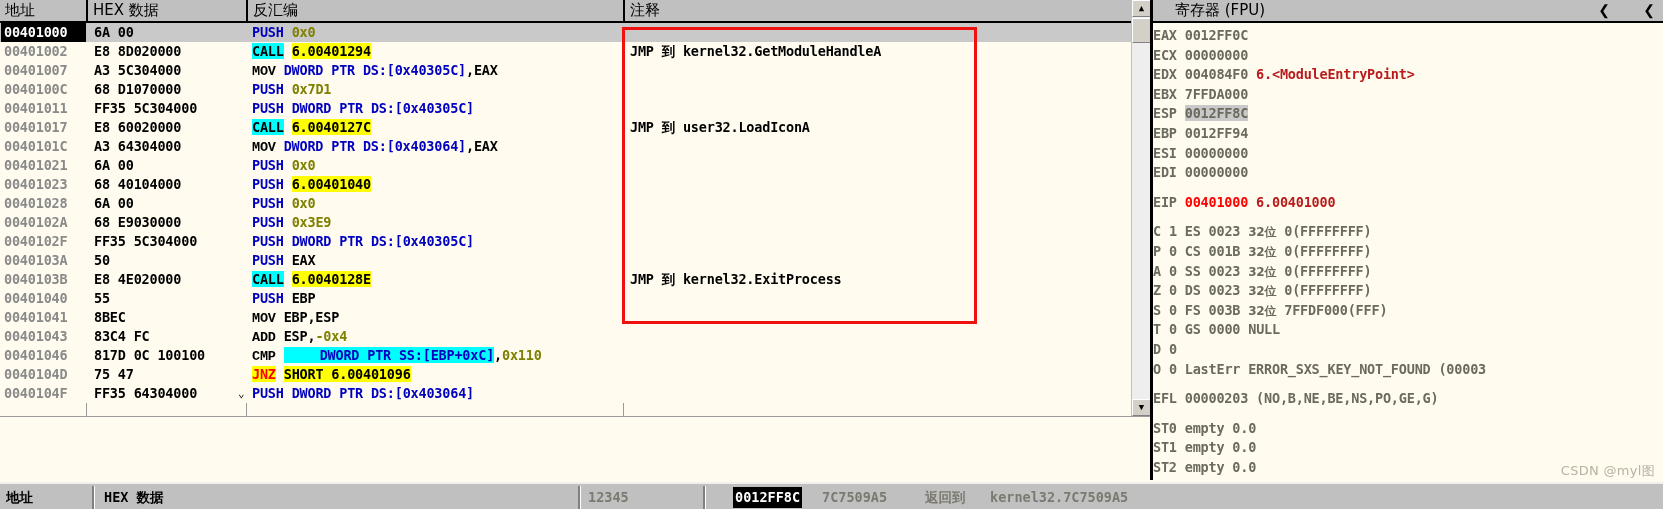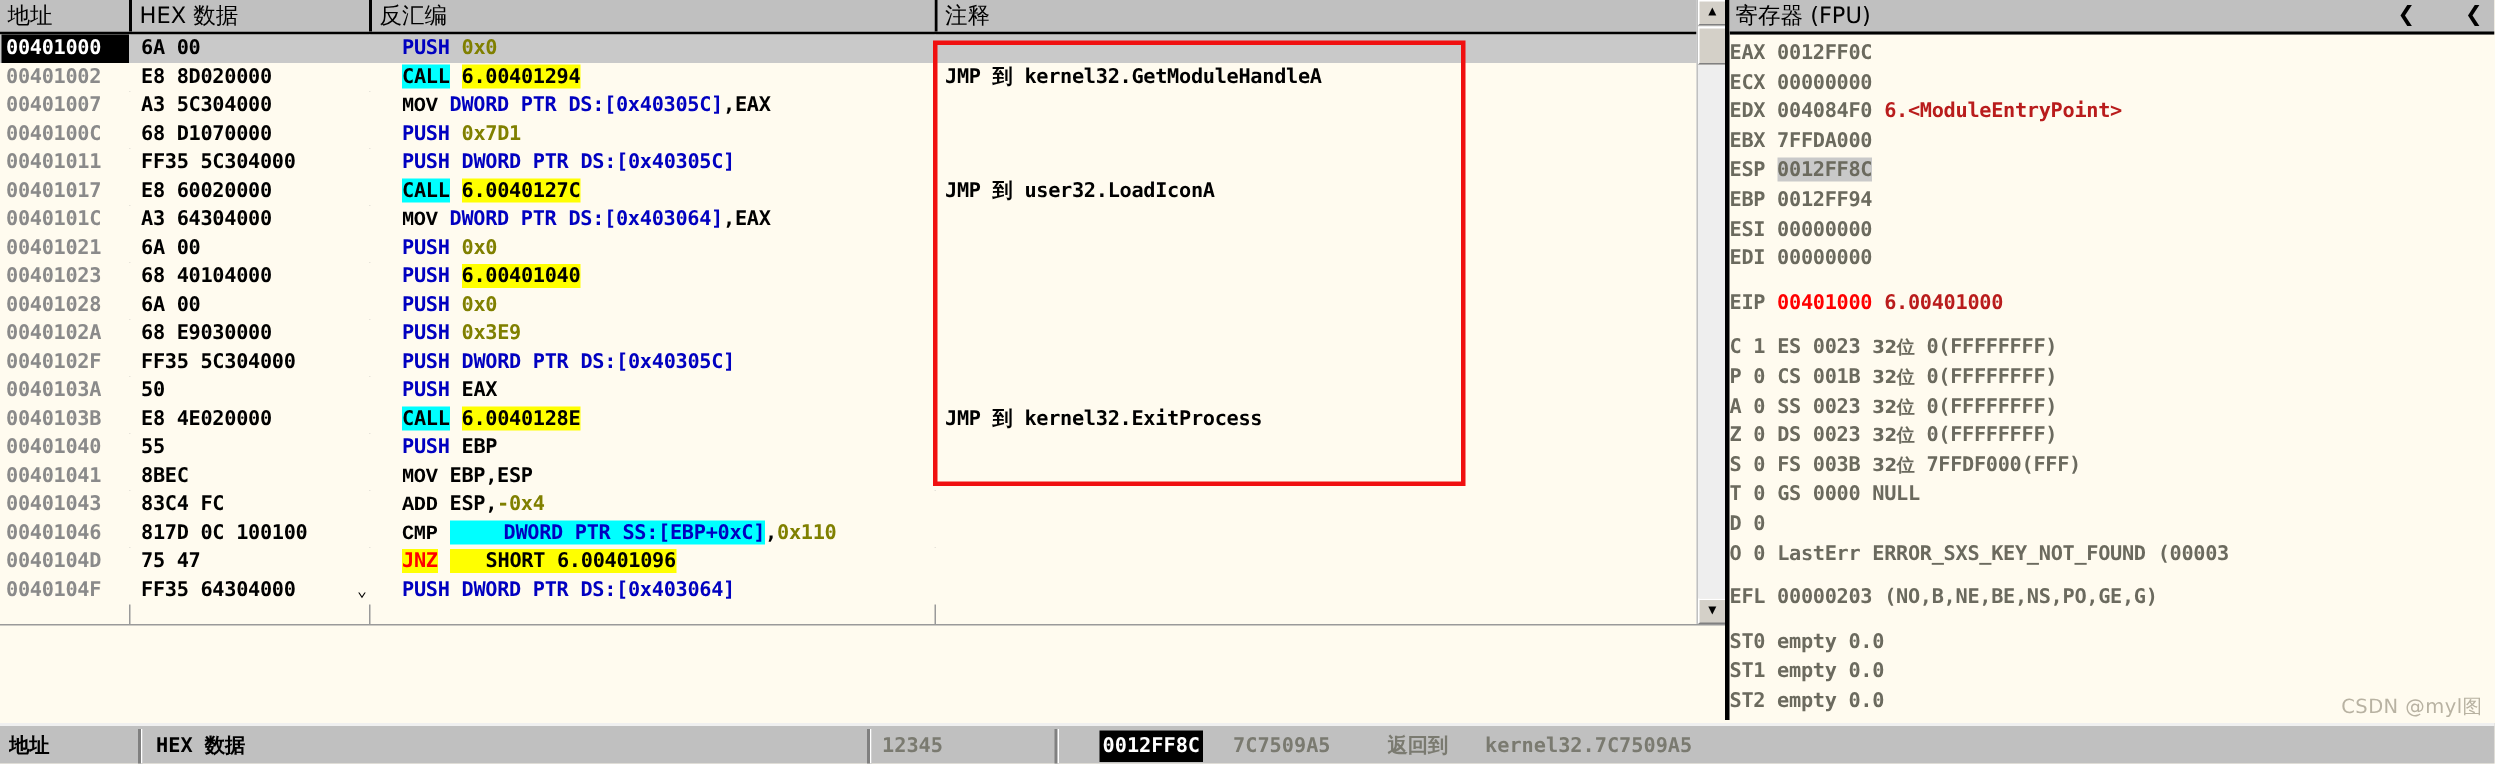--- a/index.html
+++ b/index.html
@@ -97,21 +97,21 @@
     padding-left: 3px;
     margin-left: -3px;
     width: 82px;
   }
   .c-hex {
     left: 94px; width: 150px;
     color: #000;
     font-weight: bold;
   }
   .c-dis {
-    left: 268px; width: 371px;
+    left: 252px; width: 371px;
     color: #000;
     font-weight: bold;
   }
   .c-cmt {
     left: 630px; width: 515px;
     color: #000;
     font-weight: bold;
   }
 
   .vline {
@@ -127,21 +127,21 @@
 
   
   .t-mn-blue   { color: #0000c0; }
   .t-mn-black  { color: #000000; font-family: Liberation Mono, monospace; }
   .t-imm       { color: #808000; }
   .t-reg       { color: #000000; }
   .t-ptr-blue  { color: #0000c0; }
   .t-call      { background: #00ffff; color: #000; }
   .t-target    { background: #ffff00; color: #000; }
   .t-jnz       { background: #ffff00; color: #ff0000; }
-  .t-jnztgt    { background: #ffff00; color: #000; padding-left: 24px; }
+  .t-jnztgt    { background: #ffff00; color: #000; }
   .t-cyan-op   { background: #00ffff; color: #0000c0; padding-left: 36px; }
 
   .jmp-arrow {
     position: absolute;
     left: 238px;
     color: #000;
     font-size: 11px;
   }
 
   
@@ -203,21 +203,21 @@
   }
   #reg-header {
     position: relative;
     height: 23px;
     background: #c0c0c0;
     border-bottom: 2px solid #000;
     box-sizing: border-box;
     font-family: "DejaVu Sans", "Liberation Sans", sans-serif;
     font-size: 15px;
     line-height: 20px;
-    padding-left: 4px;
+    padding-left: 22px;
     color: #000;
   }
   .reg-chevron {
     position: absolute;
     top: 0;
     font-size: 14px;
     font-weight: bold;
     line-height: 20px;
     font-family: "DejaVu Sans", "Liberation Sans", sans-serif;
   }

